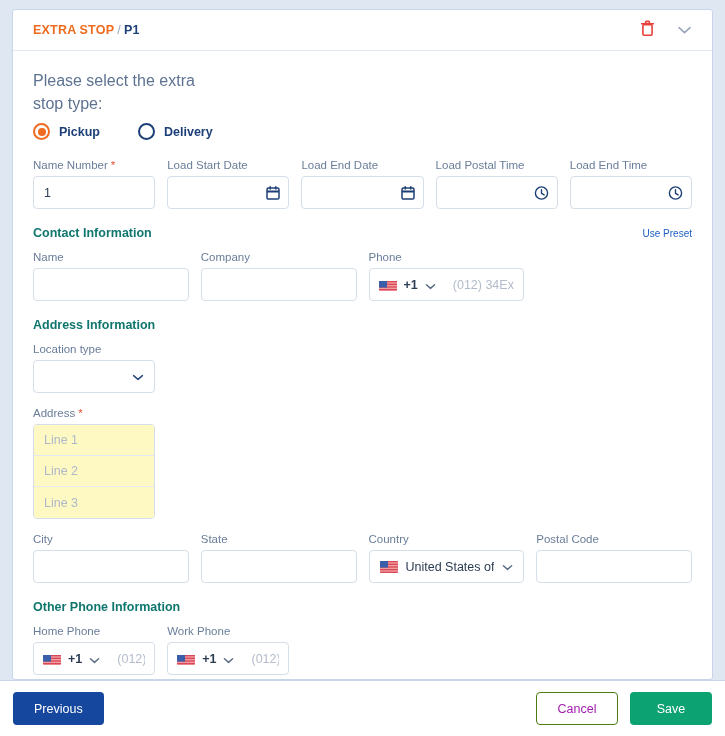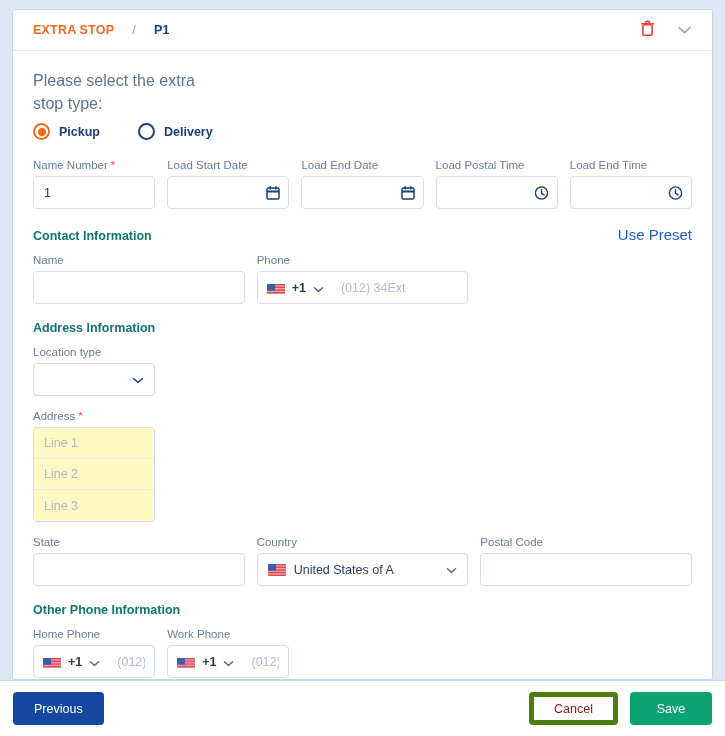--- a/index.html
+++ b/index.html
@@ -50,21 +50,21 @@
     flex: 0 0 41px;
     border-bottom: 1px solid #e3e9f2;
     display: flex;
     align-items: center;
     padding: 0 18px 0 20px;
   }
 
   .breadcrumb {
     display: flex;
     align-items: center;
-    gap: 18px;
+    gap: 3px;
     font-size: 12.5px;
     font-weight: bold;
     letter-spacing: .2px;
   }
   .bc-main  { color: #ee6b1f; }
   .bc-sep   { color: #9aa6bb; font-weight: normal; }
   .bc-sub   { color: #1c3f77; }
 
   .header-actions {
     margin-left: auto;
@@ -191,21 +191,21 @@
     align-items: baseline;
     margin: 3px 0 11px 0;
   }
   .section-title {
     font-size: 12.5px;
     font-weight: bold;
     color: #0f766e;
   }
   .link {
     margin-left: auto;
-    font-size: 15px;
+    font-size: 10px;
     color: #1c5fc4;
     cursor: pointer;
     text-decoration: none;
   }
 
   
   .select {
     width: 100%;
     height: 33px;
     border: 1px solid #d5dee9;
@@ -309,22 +309,22 @@
     padding: 0 20px;
     border: 1px solid transparent;
   }
   .btn-prev {
     background: #14479d;
     color: #fff;
     min-width: 82px;
   }
   .btn-cancel {
     background: #fff;
-    color: #7f1d1d;
-    border: 5px solid #4d7c0f;
+    color: #a21caf;
+    border: 1px solid #4d7c0f;
     min-width: 82px;
     margin-left: auto;
   }
   .btn-save {
     background: #0da271;
     color: #fff;
     min-width: 82px;
   }
 
   .spacer { flex: 1 1 auto; }
@@ -443,20 +443,24 @@
           <span class="section-title">Contact Information</span>
           <span class="link">Use Preset</span>
         </div>
 
         <div class="row">
           <div class="col field">
             <span class="label">Name</span>
             <input class="input" value="" style="">
           </div>
           <div class="col field">
+            <span class="label">Company</span>
+            <input class="input" value="" style="">
+          </div>
+          <div class="col field">
             <span class="label">Phone</span>
             <div class="phone">
               <span class="flag">
                 <svg width="18" height="12" viewBox="0 0 18 12">
                   <rect width="18" height="12" fill="#f2a1a1"></rect>
                   <g fill="#d7485a">
                     <rect y="0" width="18" height="1.33"></rect>
                     <rect y="2.66" width="18" height="1.33"></rect>
                     <rect y="5.32" width="18" height="1.33"></rect>
                     <rect y="7.98" width="18" height="1.33"></rect>
@@ -509,20 +513,24 @@
             </div>
           </div>
           <div class="col"></div>
           <div class="col"></div>
           <div class="col"></div>
           <div class="col"></div>
         </div>
 
         <div class="row">
           <div class="col field">
+            <span class="label">City</span>
+            <input class="input" value="" style="">
+          </div>
+          <div class="col field">
             <span class="label">State</span>
             <input class="input" value="" style="">
           </div>
           <div class="col field">
             <span class="label">Country</span>
             <div class="select">
               <span class="flag">
                 <svg width="18" height="12" viewBox="0 0 18 12">
                   <rect width="18" height="12" fill="#f2a1a1"></rect>
                   <g fill="#d7485a">

